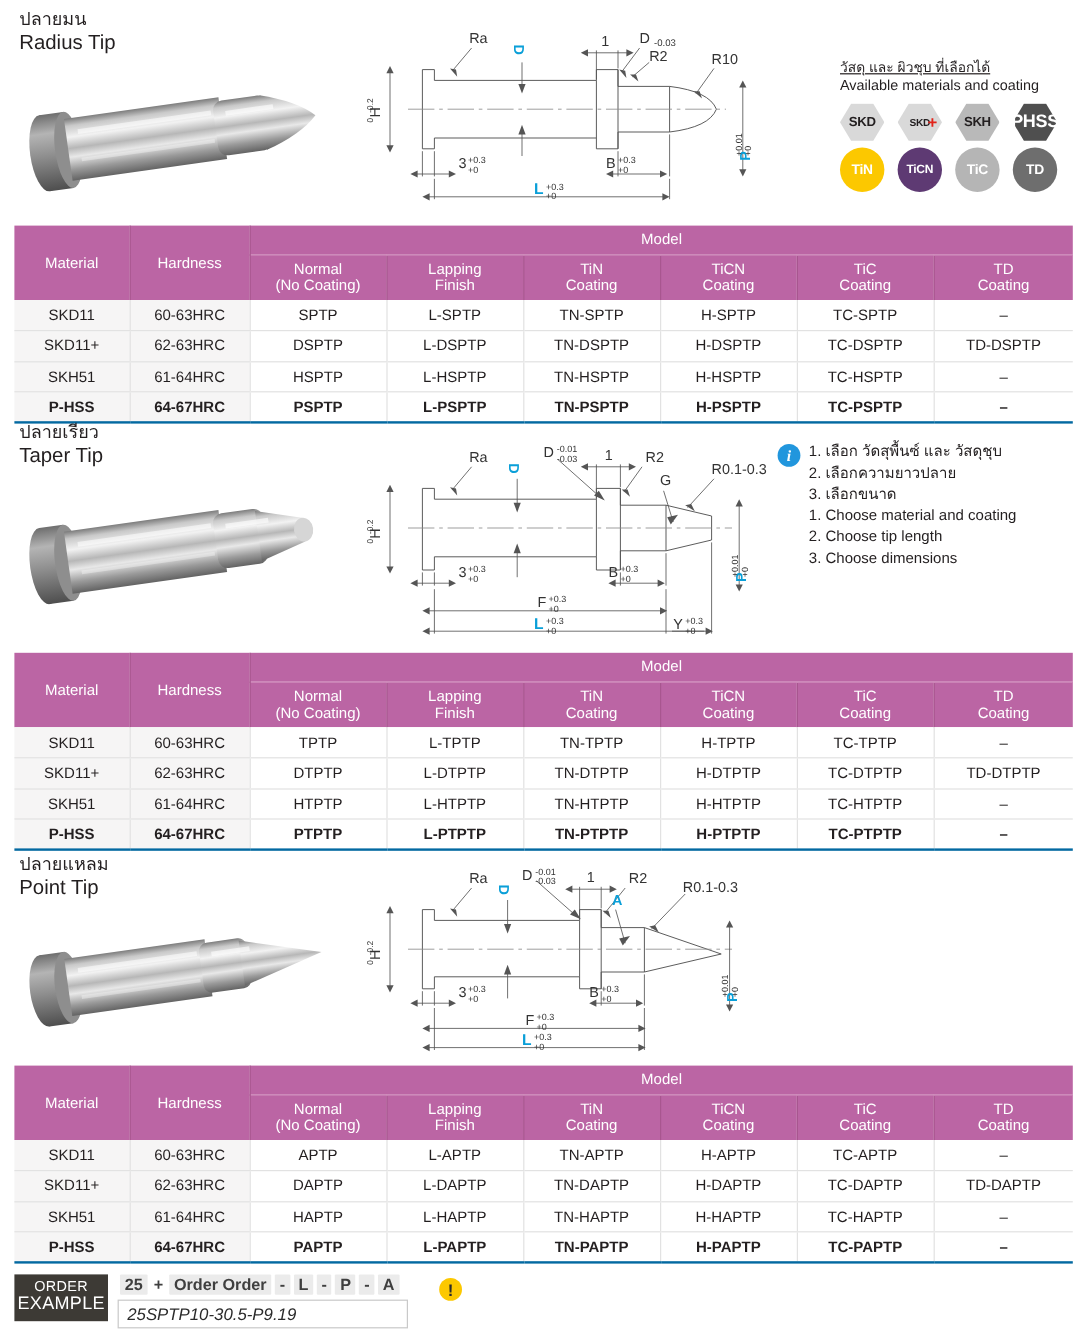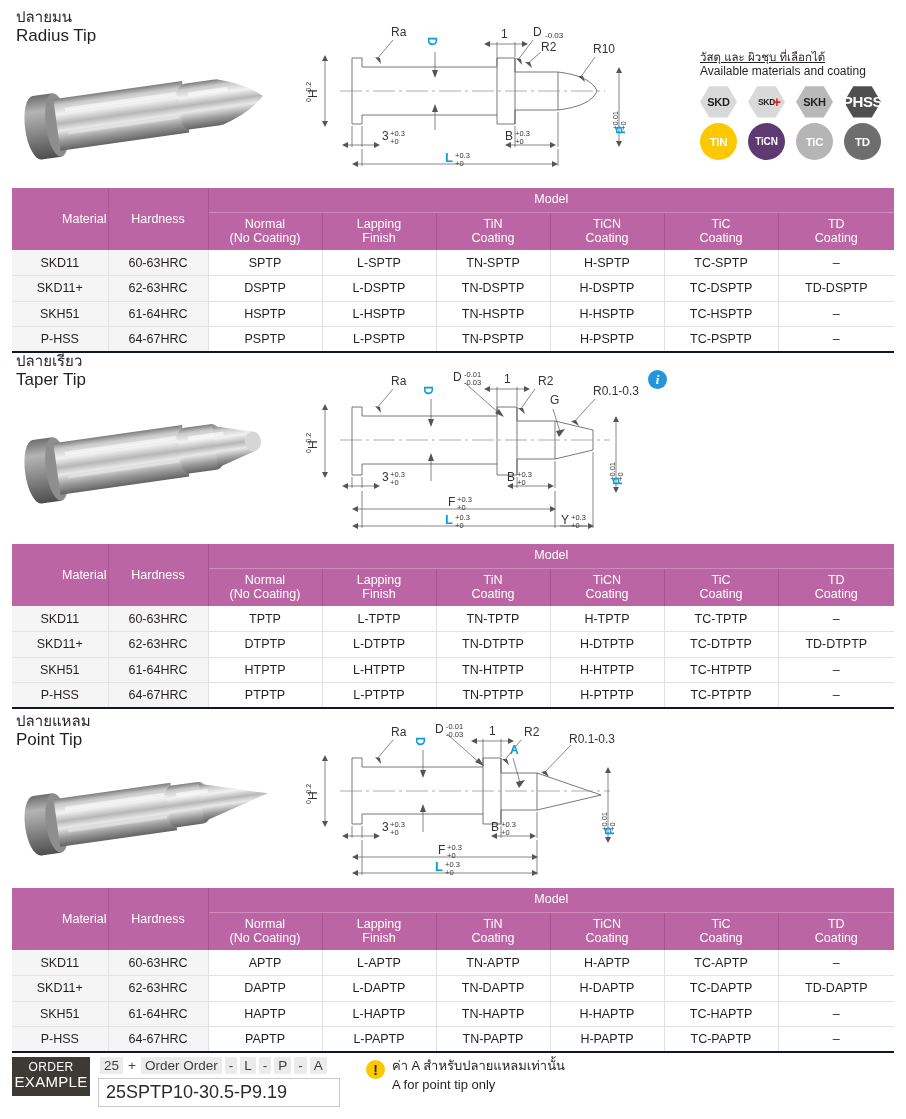--- a/index.html
+++ b/index.html
@@ -80,51 +80,51 @@
     border-left: 1px solid #cf8bbb; border-right: 1px solid #a8568f;
     line-height: 1.18;
     margin-top: 40px;
   }
   table.spec thead th.model-band {
     border-bottom: 1px solid #cf8bbb;
     height: 24px; font-size: 12.5px;
   }
   table.spec thead th.lead { height: 53px; }
   table.spec thead th.sub { height: 38px; padding: 2px 1px; }
-  table.spec thead th.first { border-left: none; text-align: right; }
+  table.spec thead th.first { border-left: none; }
   table.spec thead th.last { border-right: none; }
   table.spec tbody td {
     height: 25.5px;
     font-size: 12.5px;
     background: #ffffff;
     border-bottom: 1px solid #e2e2e2;
     border-left: 1px solid #e2e2e2;
     color: #231f20;
   }
   table.spec tbody td.shade { background: #f6f5f5; }
   table.spec tbody td.first { border-left: none; }
-  table.spec tbody tr:last-child td { border-bottom: 2px solid #0f172a; }
+  table.spec tbody tr:last-child td { border-bottom: 2px solid #0369a1; font-weight: bold; }
 
   
   .orderbar { position: absolute; left: 12px; bottom: 12px; display: flex; align-items: flex-start; gap: 8px; }
   .order-tag {
     background: #3d3a35; color: #fff;
     width: 78px; padding: 4px 0 5px 0;
     text-align: center; line-height: 1.12;
   }
   .order-tag .l1 { font-size: 12px; letter-spacing: .3px; }
   .order-tag .l2 { font-size: 15px; letter-spacing: .3px; }
   .order-fields { display: flex; flex-direction: column; gap: 4px; }
-  .order-formula { font-size: 13.5px; color: #3f3f3f; display: flex; gap: 3px; align-items: center; padding-left: 2px; }
+  .order-formula { font-size: 13.5px; color: #3f3f3f; display: flex; gap: 3px; align-items: center; padding-left: 2px; font-weight: bold; }
   .order-formula span.tok { background: #ebebeb; padding: 1px 4px; border-radius: 1px; }
   .order-formula span.plain { padding: 1px 2px; }
   .order-input {
     border: 1px solid #c9c9c9; background: #fff;
-    font-size: 18px; color: #2b2b2b;
-    padding: 3px 7px; width: 242px;
+    font-size: 14px; color: #2b2b2b;
+    padding: 3px 7px; width: 242px; font-style: italic;
   }
   .warnbox { display: flex; gap: 7px; margin-left: 18px; align-items: flex-start; }
   .warn-icon {
     width: 19px; height: 19px; border-radius: 50%;
     background: #fcc800; color: #2b2b2b;
     display: flex; align-items: center; justify-content: center;
     font-size: 14px; font-weight: bold; flex: 0 0 auto; margin-top: 3px;
   }
   .warnbox .wlines div { font-size: 13px; line-height: 1.45; color: #231f20; white-space: nowrap;}
 </style>
@@ -462,20 +462,28 @@
         <text x="266" y="157" font-size="7.5">+0.3</text>
         <text x="266" y="165" font-size="7.5">+0</text>
       <text x="317" y="122" font-size="12" fill="#0a9fd8" font-weight="bold" transform="rotate(-90 317 122)">P</text>
       <text x="310" y="118" font-size="7.5" transform="rotate(-90 310 118)">+0.01</text>
       <text x="318" y="118" font-size="7.5" transform="rotate(-90 318 118)">+0</text>
     </g>
   </svg>
 
   <div class="infonote">
     <div class="icircle">i</div>
+    <div class="lines" id="info-lines">
+        <div>1. เลือก วัดสุพื้นซ์ และ วัสดุชุบ</div>
+        <div>2. เลือกความยาวปลาย</div>
+        <div>3. เลือกขนาด</div>
+        <div>1. Choose material and coating</div>
+        <div>2. Choose tip length</div>
+        <div>3. Choose dimensions</div>
+      </div>
   </div>
 </div>
 
 <table class="spec" style="top:544px;">
   <colgroup>
       <col style="width:96px">
       <col style="width:100px">
       <col style="width:114px">
       <col style="width:114px">
       <col style="width:114px">
@@ -732,18 +740,14 @@
         <span class="tok">L</span>
         <span class="tok">-</span>
         <span class="tok">P</span>
         <span class="tok">-</span>
         <span class="tok">A</span>
       </div>
     <input class="order-input" type="text" value="25SPTP10-30.5-P9.19" style="">
   </div>
   <div class="warnbox">
     <div class="warn-icon">!</div>
-    <div class="wlines">
-      <div>ค่า A สำหรับปลายแหลมเท่านั้น</div>
-      <div>A for point tip only</div>
-    </div>
   </div>
 </div>
 
 </body></html>

